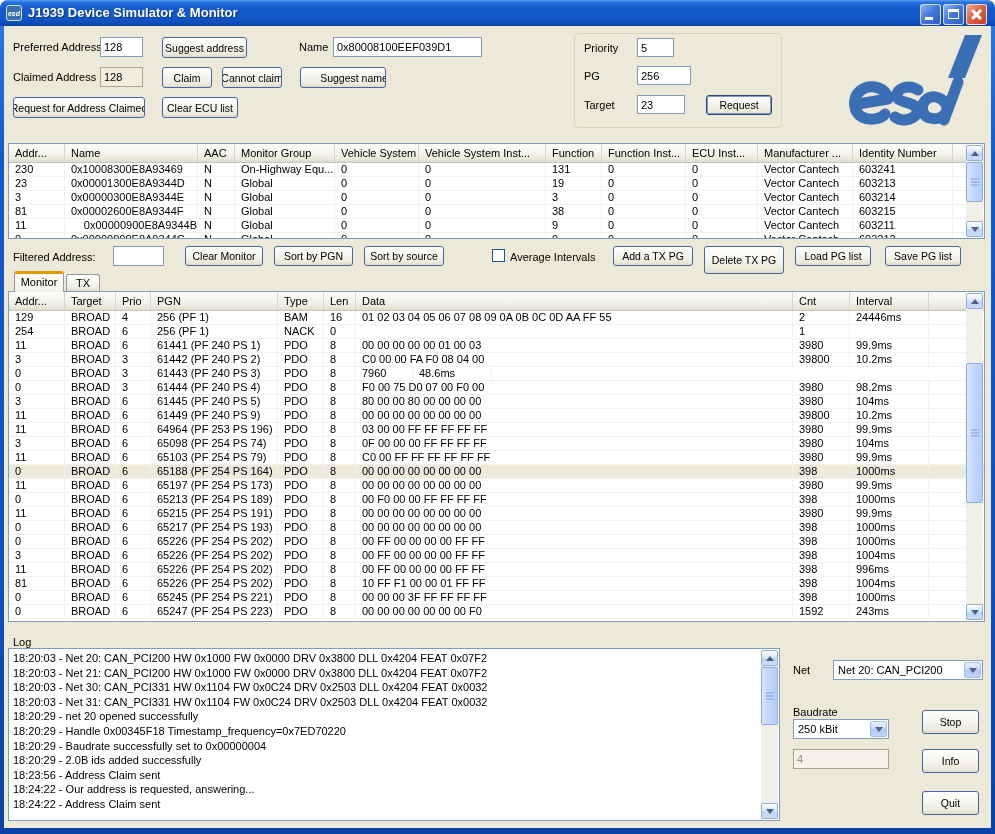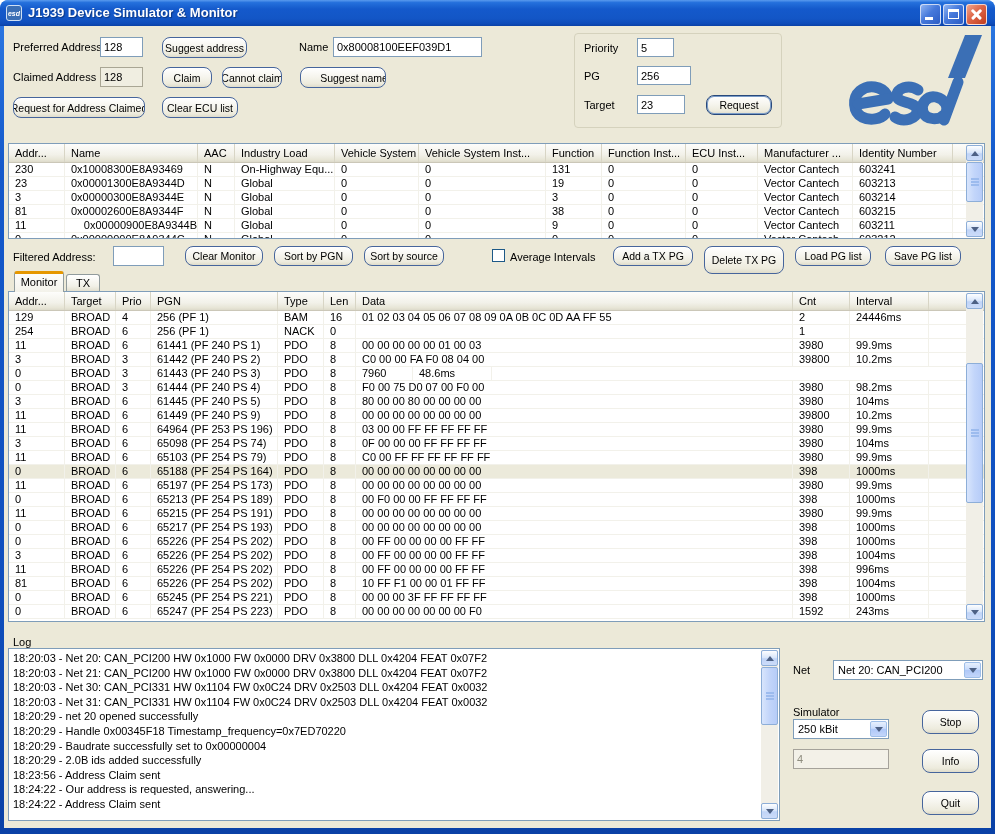--- a/index.html
+++ b/index.html
@@ -19,21 +19,21 @@
     border:1px solid rgba(255,255,255,.75);}
   .cap-blue{background:linear-gradient(135deg,#8FB4F2 0%,#4679DB 45%,#2B5CC4 100%);}
   .cap-close{background:linear-gradient(135deg,#F2A58C 0%,#DD6547 45%,#C03C1D 100%);}
   .min-glyph{position:absolute;left:4px;bottom:4px;width:8px;height:3px;background:#fff;}
   .max-glyph{position:absolute;left:4px;top:4px;width:11px;height:10px;border:1px solid #fff;border-top:3px solid #fff;box-sizing:border-box;}
   .x1,.x2{position:absolute;left:3px;top:8px;width:13px;height:2.6px;background:#fff;border-radius:1px;}
   .x1{transform:rotate(45deg);} .x2{transform:rotate(-45deg);}
   .client{position:absolute;left:4px;top:26px;right:4px;bottom:6px;background:#ECE9D8;overflow:hidden;}
   .layer{position:absolute;left:-4px;top:-26px;width:995px;height:834px;}
   .label{position:absolute;font-size:11px;color:#000;white-space:nowrap;}
-  .xp-btn{position:absolute;box-sizing:border-box;border:1px solid #46659C;border-radius:8px;
+  .xp-btn{position:absolute;box-sizing:border-box;border:1px solid #46659C;border-radius:3px;
     background:linear-gradient(180deg,#FFFFFF 0%,#F6F5EE 45%,#EDEBDD 82%,#DFDCCB 100%);
     font:10.5px "Liberation Sans",sans-serif;color:#000;display:flex;align-items:center;justify-content:center;
     white-space:nowrap;overflow:hidden;box-shadow:inset 0 1px 0 #fff;}
   .xp-btn.default{border:1px solid #29497B;box-shadow:inset 0 0 0 1px #7A9CC8;}
   .xp-input{position:absolute;box-sizing:border-box;border:1px solid #7F9DB9;background:#fff;
     font:11px "Liberation Sans",sans-serif;padding:2px 3px;color:#000;outline:none;}
   .xp-input.readonly{background:#F0EEE1;border-color:#A9A694;}
   .xp-input.disabled{background:#F3F1E8;border-color:#A5A29A;color:#8F8D7F;}
   .groupbox{position:absolute;border:1px solid #D5D2BD;border-radius:4px;box-sizing:border-box;}
   
@@ -129,21 +129,21 @@
           <path d="M100,81 C94,88 81,87 78,79 C75,71 82,62 91,64 C100,66 104,74 101,80"></path>
           <path d="M113,49 L99,87"></path>
         </g>
       </svg>
 
       <div class="lv" style="left:8px;top:143px;width:977px;height:96px;">
         <div class="lv-head">
             <div class="lv-th" style="width: 56px;">Addr...</div>
             <div class="lv-th" style="width: 133px;">Name</div>
             <div class="lv-th" style="width: 37px;">AAC</div>
-            <div class="lv-th" style="width: 100px;">Industry Load</div>
+            <div class="lv-th" style="width: 100px;">Monitor Group</div>
             <div class="lv-th" style="width: 84px;">Vehicle System</div>
             <div class="lv-th" style="width: 127px;">Vehicle System Inst...</div>
             <div class="lv-th" style="width: 56px;">Function</div>
             <div class="lv-th" style="width: 84px;">Function Inst...</div>
             <div class="lv-th" style="width: 72px;">ECU Inst...</div>
             <div class="lv-th" style="width: 95px;">Manufacturer ...</div>
             <div class="lv-th" style="width: 100px;">Identity Number</div>
           </div>
         <div class="lv-body">
             <div class="lv-row">
@@ -547,21 +547,21 @@
         </div>
       </div>
 
       <div class="label" style="left:793px;top:664px;">Net</div>
       <div class="xp-combo" style="left:833px;top:660px;width:150px;height:20px;">
         <span class="combo-text">Net 20: CAN_PCI200</span>
         <span class="combo-btn">
             <span class="tri-down"></span>
           </span>
       </div>
-      <div class="label" style="left:793px;top:706px;">Simulator</div>
+      <div class="label" style="left:793px;top:706px;">Baudrate</div>
       <div class="xp-combo" style="left:793px;top:719px;width:96px;height:20px;">
         <span class="combo-text">250 kBit</span>
         <span class="combo-btn">
             <span class="tri-down"></span>
           </span>
       </div>
       <input class="xp-input disabled" style="left: 793px; top: 749px; width: 96px; height: 20px;" disabled="" value="4">
       <div class="xp-btn" style="left:922px;top:710px;width:57px;height:24px;">Stop</div>
       <div class="xp-btn" style="left:922px;top:749px;width:57px;height:24px;">Info</div>
       <div class="xp-btn" style="left:922px;top:791px;width:57px;height:24px;">Quit</div>

